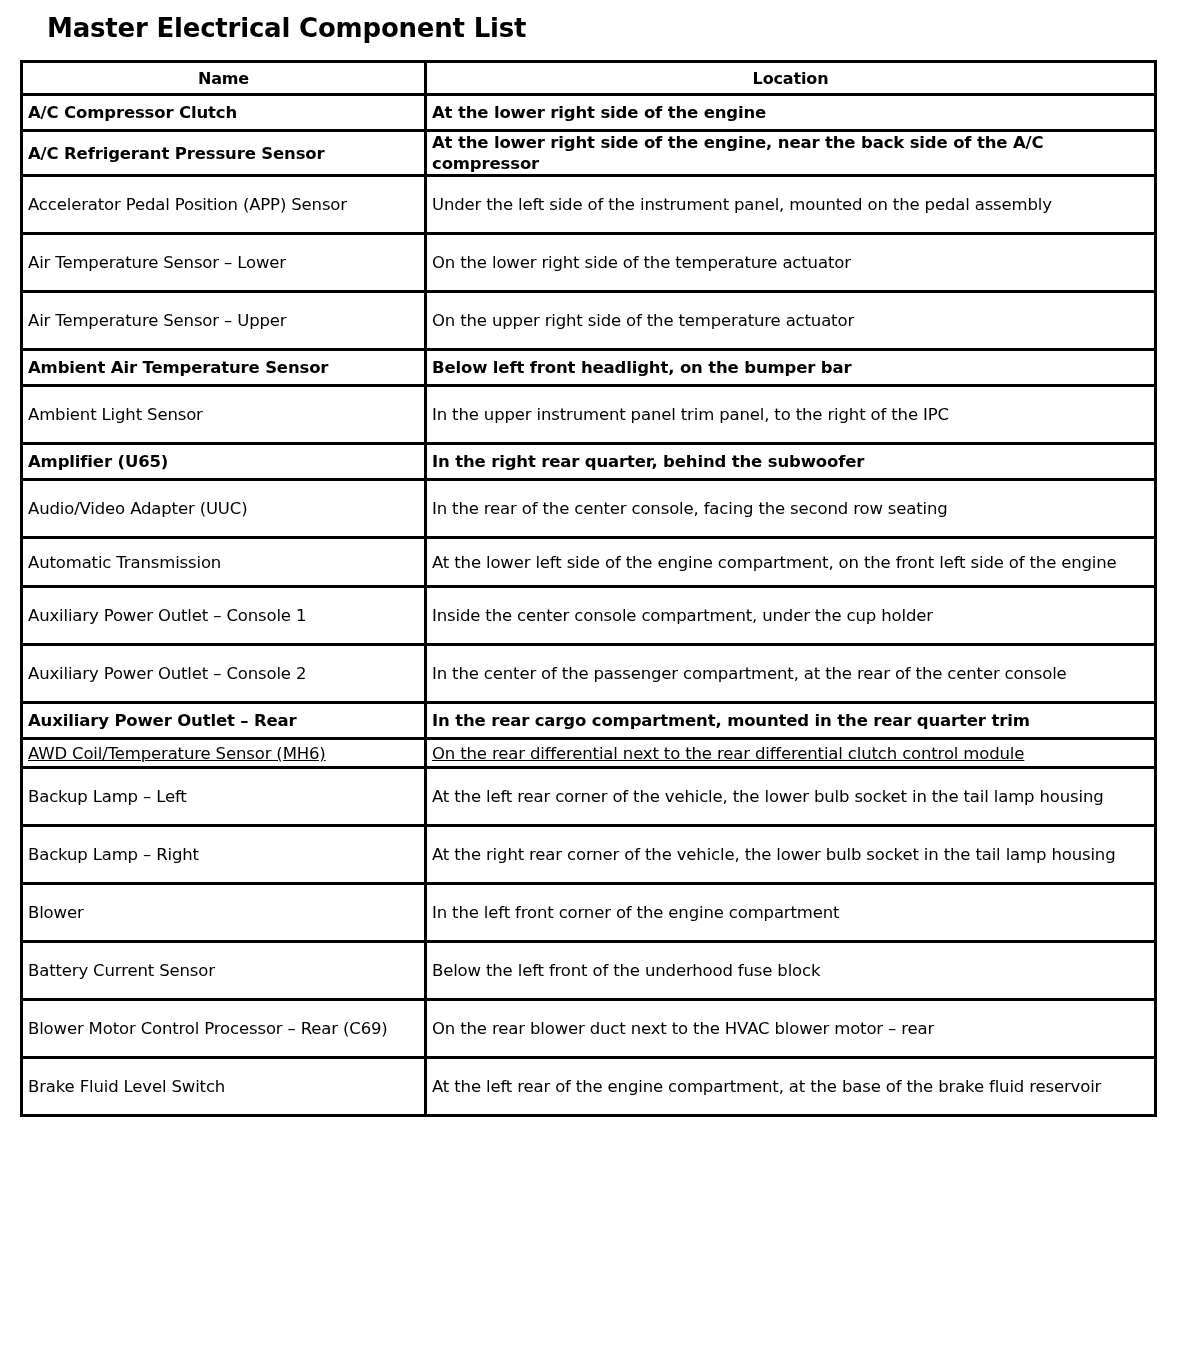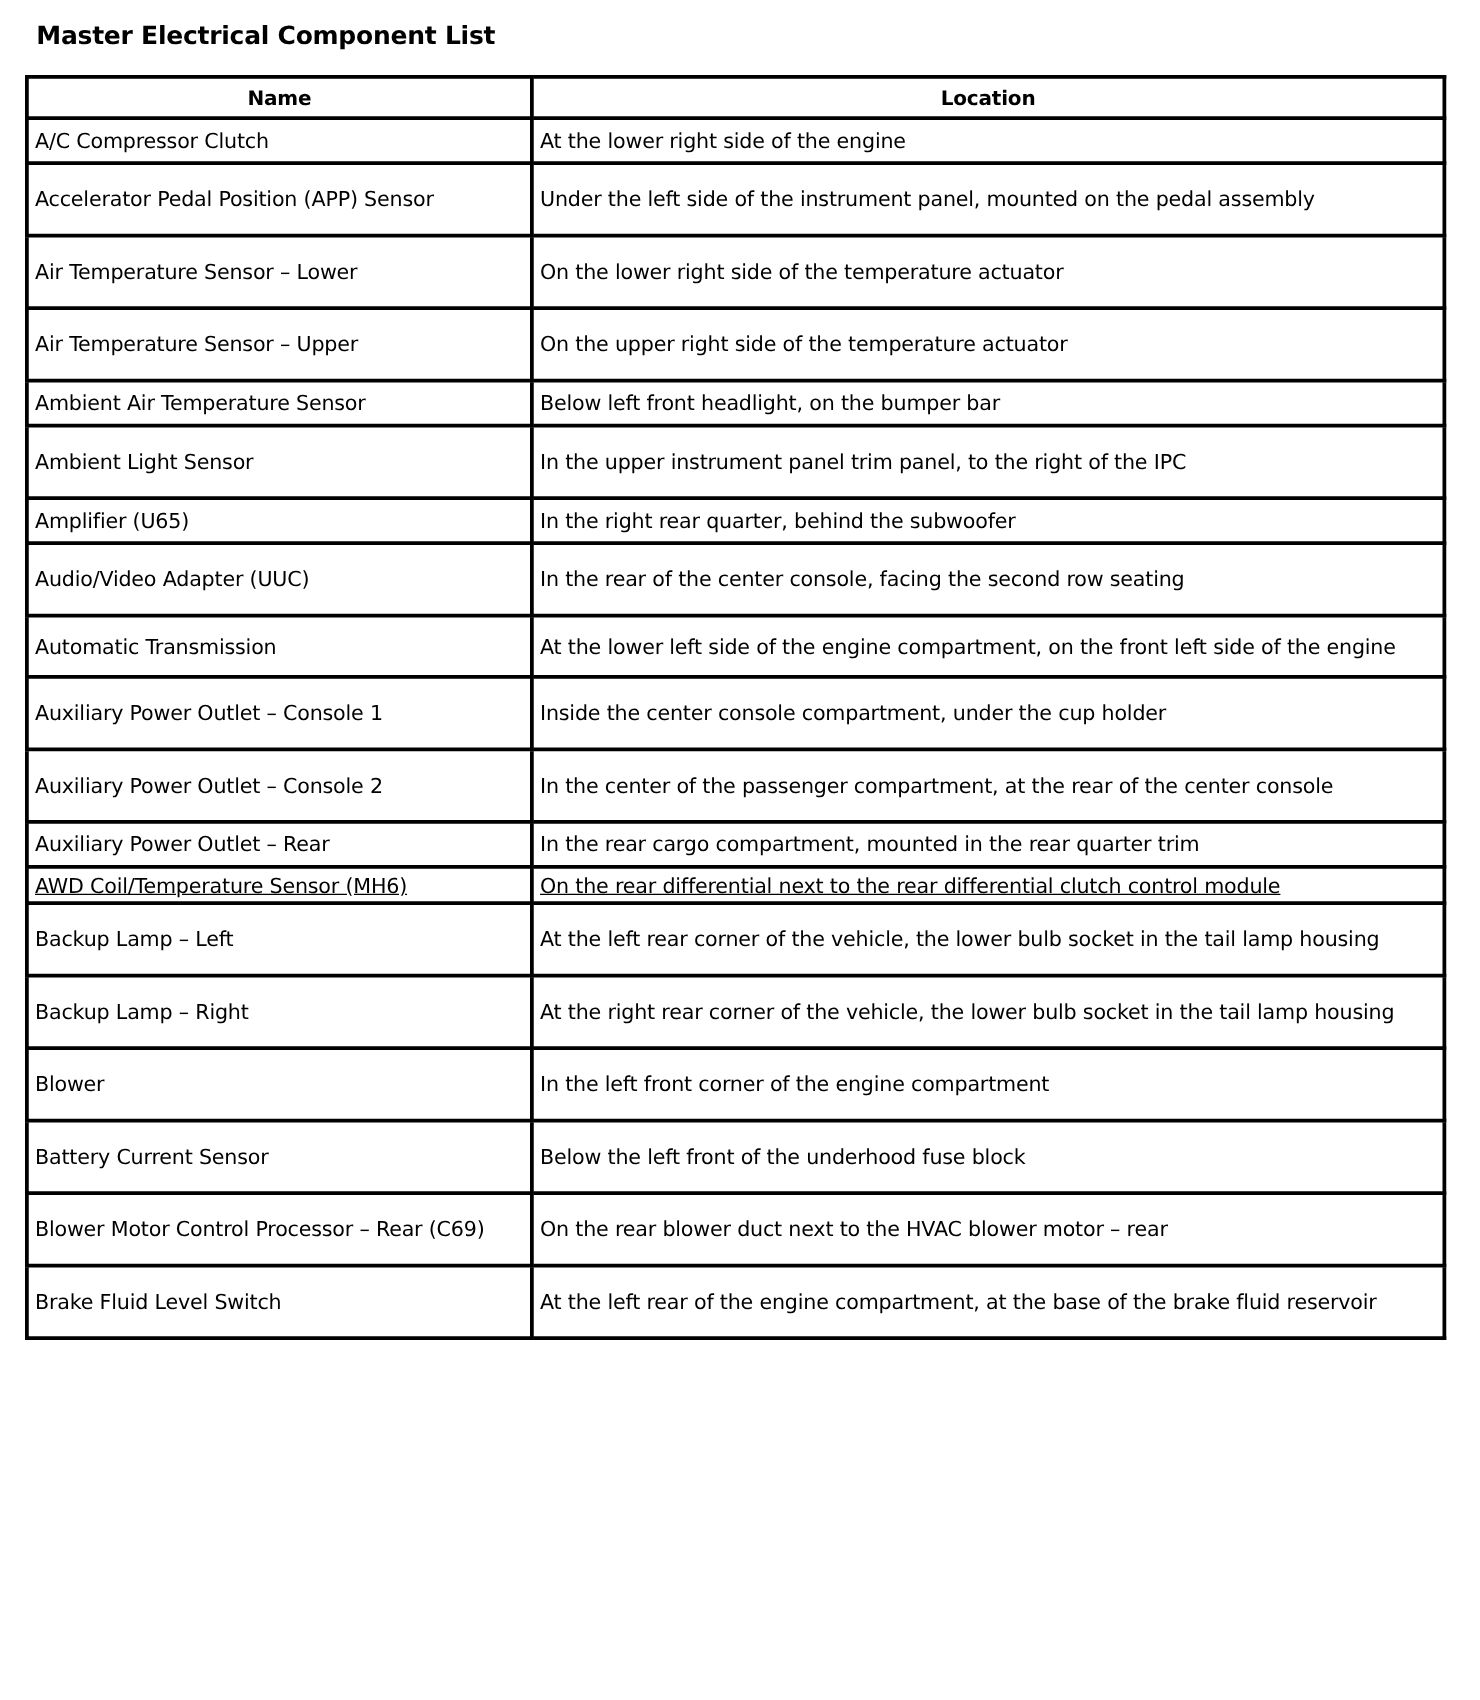--- a/index.html
+++ b/index.html
@@ -10,26 +10,26 @@
     body {
       width: 1184px;
       height: 1360px;
       position: relative;
       overflow: hidden;
       font-family: "DejaVu Sans", sans-serif;
       color: #000000;
     }
     .page-title {
       position: absolute;
-      left: 29px;
+      left: 47px;
       top: 8px;
       margin: 0;
       font-family: "DejaVu Sans", sans-serif;
       font-weight: bold;
-      font-size: 20px;
+      font-size: 26px;
       letter-spacing: -0.2px;
       line-height: 40px;
       white-space: nowrap;
       text-align: center;
     }
     table.component-table {
       position: absolute;
       left: 20px;
       top: 60px;
       width: 1134px;
@@ -53,21 +53,21 @@
     table.component-table th {
       font-weight: bold;
       font-size: 16px;
       text-align: center;
       height: 30px;
     }
     table.component-table td {
       text-align: left;
       font-weight: normal;
     }
-    tr.h34 td { height: 33px; }
+    tr.h34 td { height: 33px; font-weight: bold; }
     tr.h27 td { height: 26px; text-decoration: underline; }
     tr.h56 td { height: 55px; }
     tr.h47 td { height: 46px; }
   </style>
 </head>
 <body>
 
 <h1 class="page-title">Master Electrical Component List</h1>
 
 <table class="component-table">
@@ -78,20 +78,24 @@
   <thead>
     <tr>
       <th>Name</th>
       <th>Location</th>
     </tr>
   </thead>
   <tbody>
     <tr class="h34">
       <td>A/C Compressor Clutch</td>
       <td>At the lower right side of the engine</td>
+    </tr>
+    <tr class="h34">
+      <td>A/C Refrigerant Pressure Sensor</td>
+      <td>At the lower right side of the engine, near the back side of the A/C compressor</td>
     </tr>
     <tr class="h56">
       <td>Accelerator Pedal Position (APP) Sensor</td>
       <td>Under the left side of the instrument panel, mounted on the pedal assembly</td>
     </tr>
     <tr class="h56">
       <td>Air Temperature Sensor – Lower</td>
       <td>On the lower right side of the temperature actuator</td>
     </tr>
     <tr class="h56">

